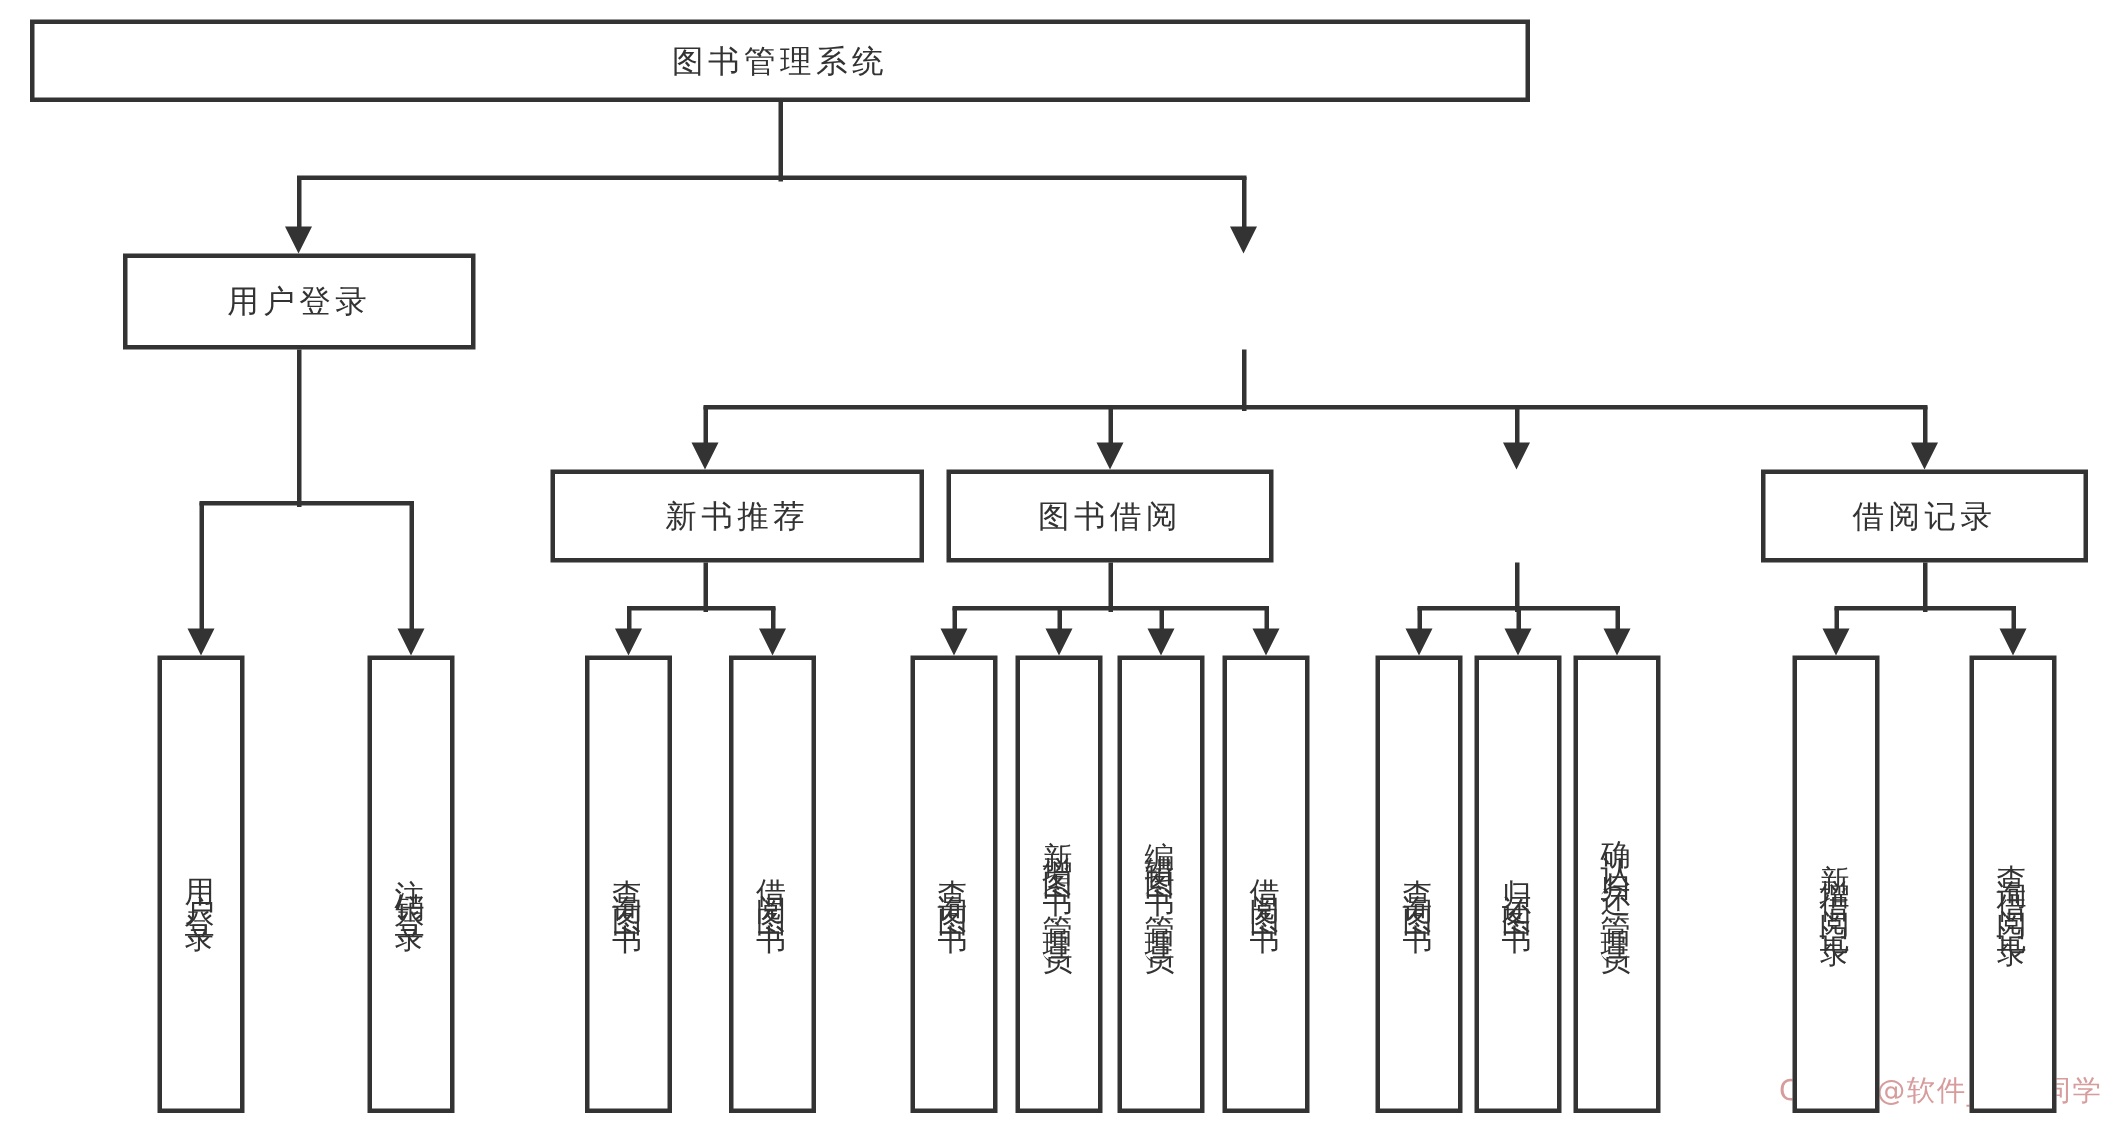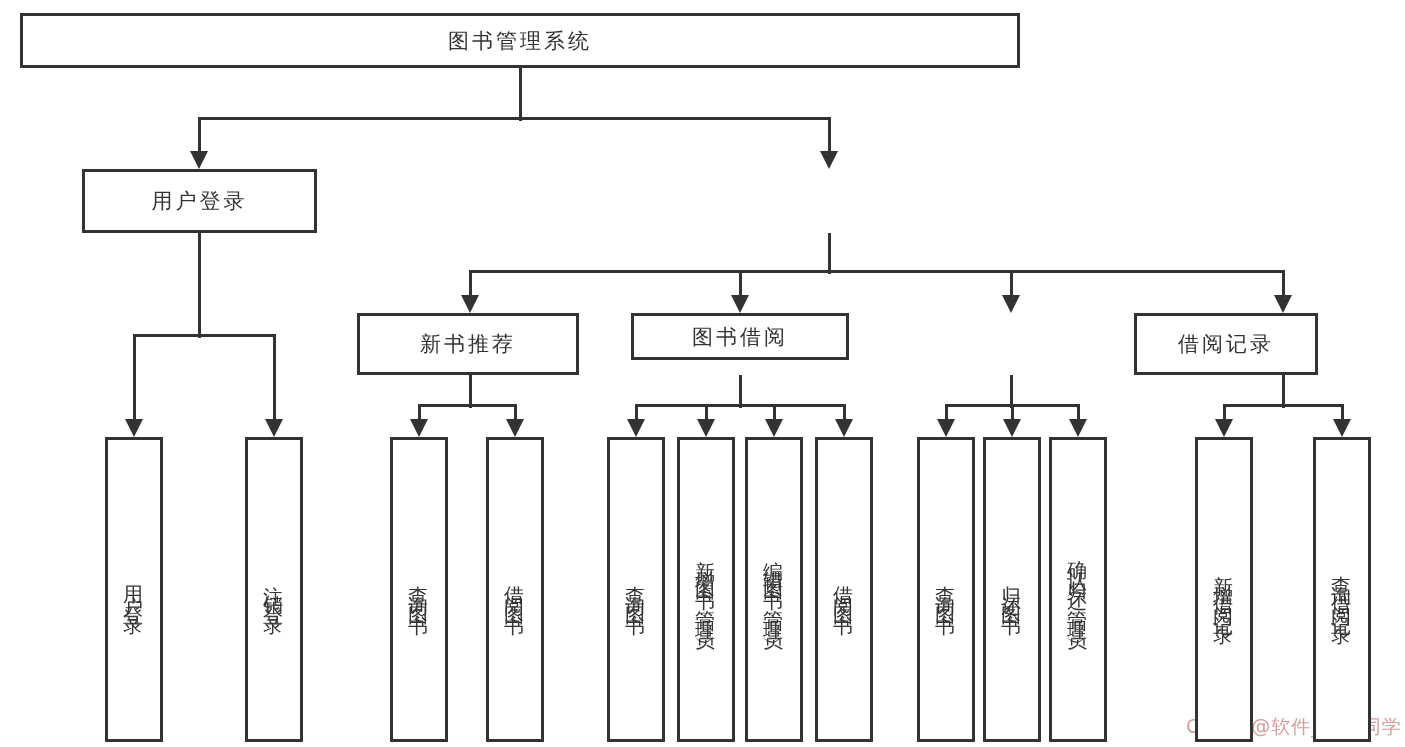--- a/index.html
+++ b/index.html
@@ -65,27 +65,27 @@
 <body style="background: rgb(255, 255, 255);">
 
 <div id="canvas">
   <span class="watermark">CSDN @软件_小贺同学</span>
 <div class="box h" style="left: 20px; top: 13px; width: 1000px; height: 55px;">
       <span class="label">图书管理系统</span>
     </div>
     <div class="box h" style="left: 82px; top: 169px; width: 235px; height: 64px;">
       <span class="label">用户登录</span>
     </div>
-    <div class="box h" style="left: 357px; top: 313px; width: 222px; height: 62px;">
+    <div class="box h" style="left: 367px; top: 313px; width: 249px; height: 62px;">
       <span class="label">新书推荐</span>
     </div>
-    <div class="box h" style="left: 631px; top: 313px; width: 218px; height: 47px;">
+    <div class="box h" style="left: 631px; top: 313px; width: 218px; height: 62px;">
       <span class="label">图书借阅</span>
     </div>
-    <div class="box h" style="left: 1134px; top: 313px; width: 184px; height: 62px;">
+    <div class="box h" style="left: 1174px; top: 313px; width: 218px; height: 62px;">
       <span class="label">借阅记录</span>
     </div>
     <div class="box v" style="left: 105px; top: 437px; width: 58px; height: 305px;">
       <span class="label">用户登录</span>
     </div>
     <div class="box v" style="left: 245px; top: 437px; width: 58px; height: 305px;">
       <span class="label">注销登录</span>
     </div>
     <div class="box v" style="left: 390px; top: 437px; width: 58px; height: 305px;">
       <span class="label">查询图书</span>

